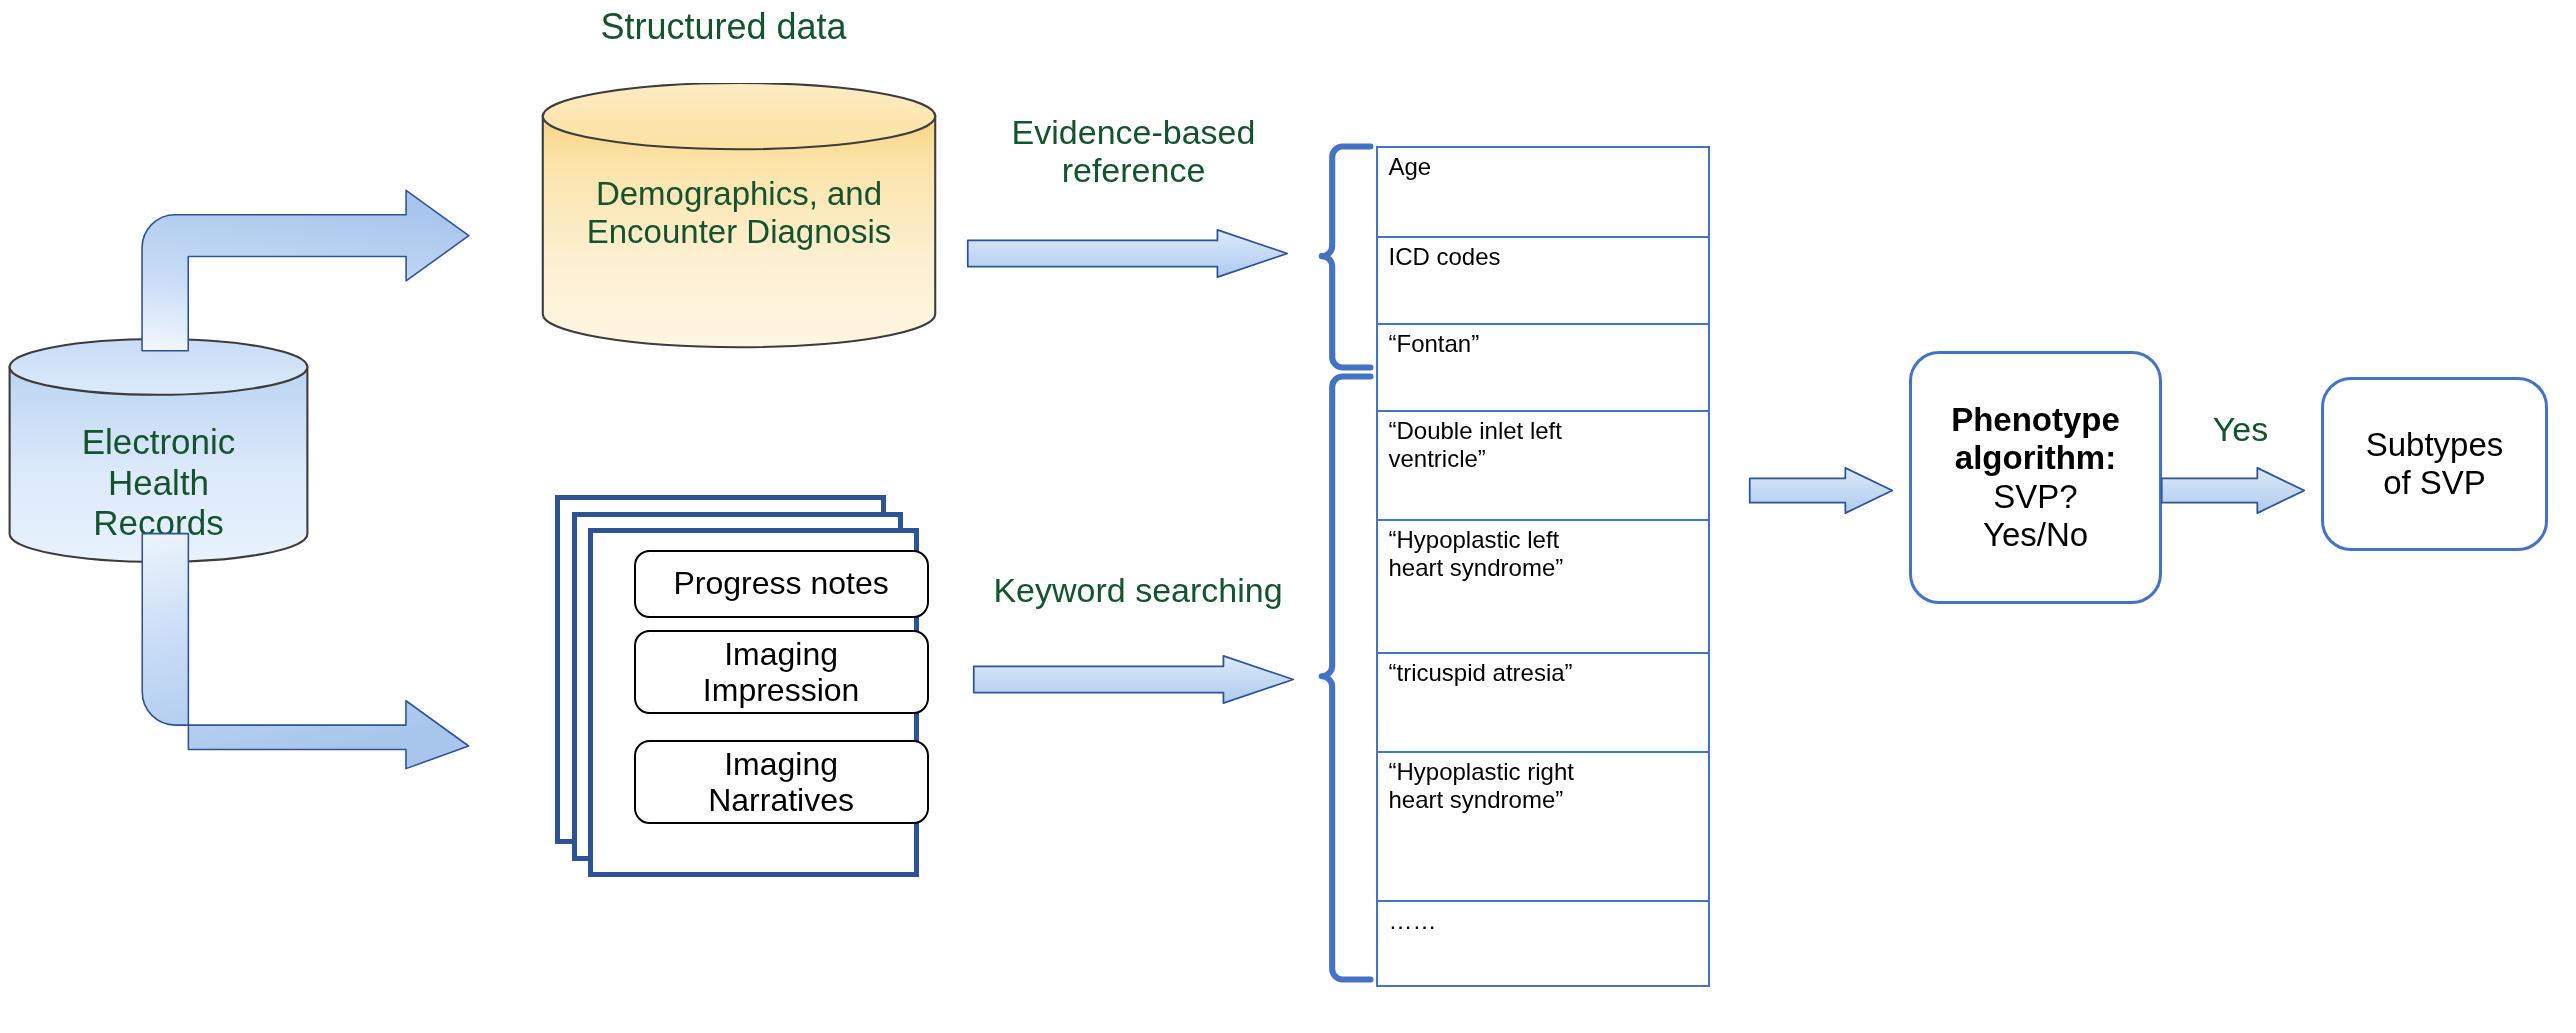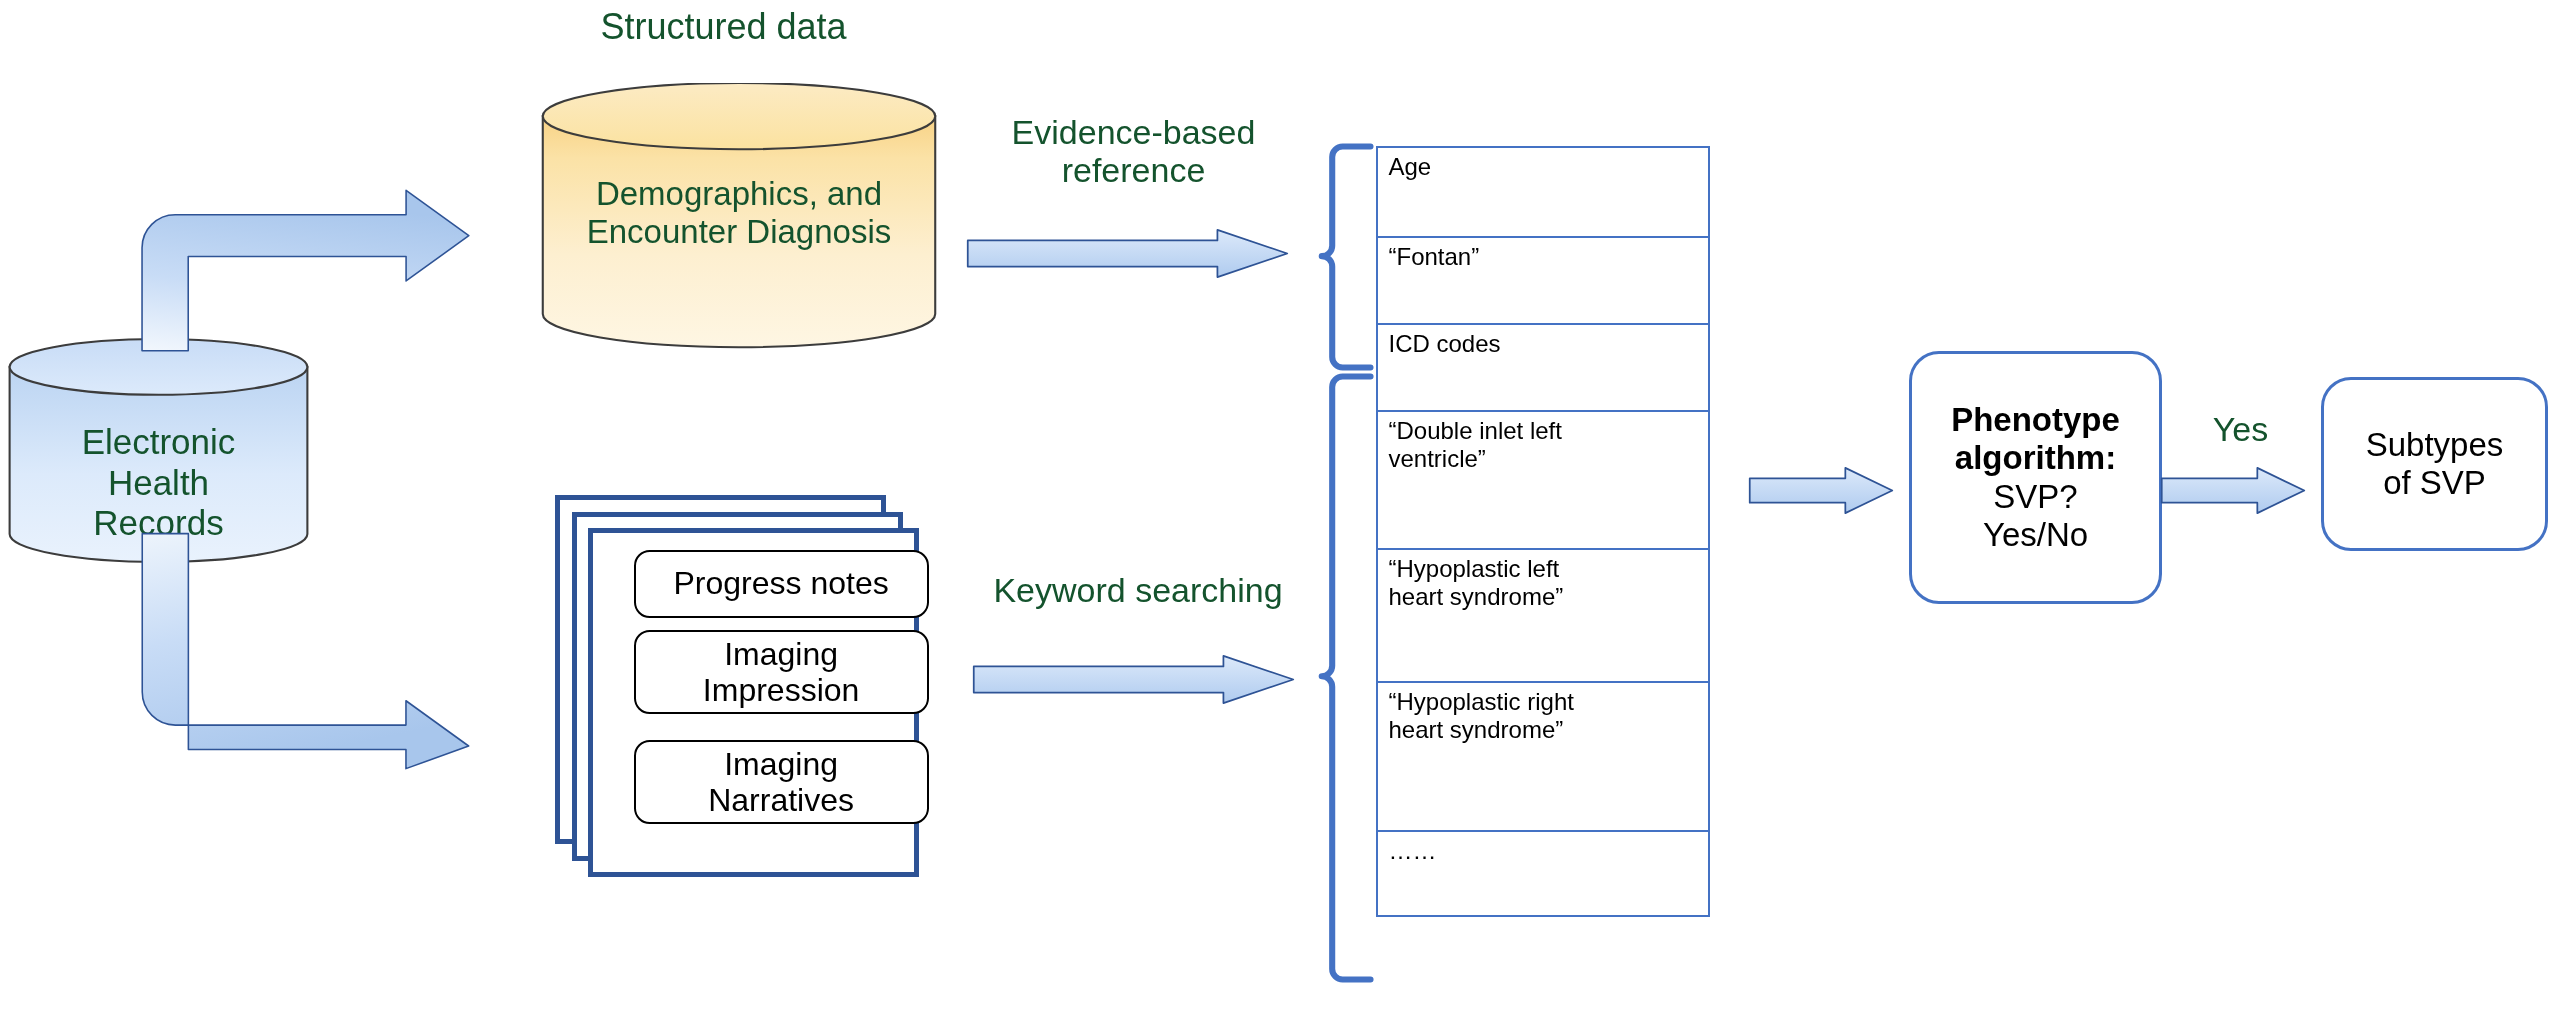--- a/index.html
+++ b/index.html
@@ -213,26 +213,27 @@
   <svg class="deco" style="left:1318px; top:143px; width:58px; height:228px;" width="58" height="228" viewBox="0 0 66 262">
     <path d="M60,4 L28,4 A12,12 0 0 0 16,16 L16,118 A12,12 0 0 1 4,130 A12,12 0 0 1 16,142 L16,246 A12,12 0 0 0 28,258 L60,258" fill="none" stroke="#4472C4" stroke-width="7" stroke-linecap="round" stroke-linejoin="round"></path>
   </svg>
 
   <svg class="deco" style="left:1318px; top:373px; width:58px; height:610px;" width="58" height="610" viewBox="0 0 66 700">
     <path d="M60,4 L28,4 A12,12 0 0 0 16,16 L16,336 A12,12 0 0 1 4,348 A12,12 0 0 1 16,360 L16,684 A12,12 0 0 0 28,696 L60,696" fill="none" stroke="#4472C4" stroke-width="7" stroke-linecap="round" stroke-linejoin="round"></path>
   </svg>
 
   <div id="criteria-table">
     <div class="crit-row" style="height:90px;">Age</div>
+    <div class="crit-row" style="height:87px;">ICD codes</div>
     <div class="crit-row" style="height:87px;">“Fontan”</div>
-    <div class="crit-row" style="height:87px;">ICD codes</div>
-    <div class="crit-row" style="height:138px;">“Double inlet left
+    <div class="crit-row" style="height:109px;">“Double inlet left
 ventricle”</div>
     <div class="crit-row" style="height:133px;">“Hypoplastic left
 heart syndrome”</div>
+    <div class="crit-row" style="height:99px;">“tricuspid atresia”</div>
     <div class="crit-row" style="height:149px;">“Hypoplastic right
 heart syndrome”</div>
     <div class="crit-row" style="height:85px;">……</div>
   </div>
 
   <svg class="deco" style="left:1748px; top:466px; width:146px; height:49px;" width="146" height="49" viewBox="0 0 168 56">
     <defs>
       <linearGradient id="gArrowC" x1="0" y1="0" x2="0" y2="1">
         <stop offset="0%" stop-color="#DCE9FA"></stop>
         <stop offset="100%" stop-color="#AFCBEF"></stop>

